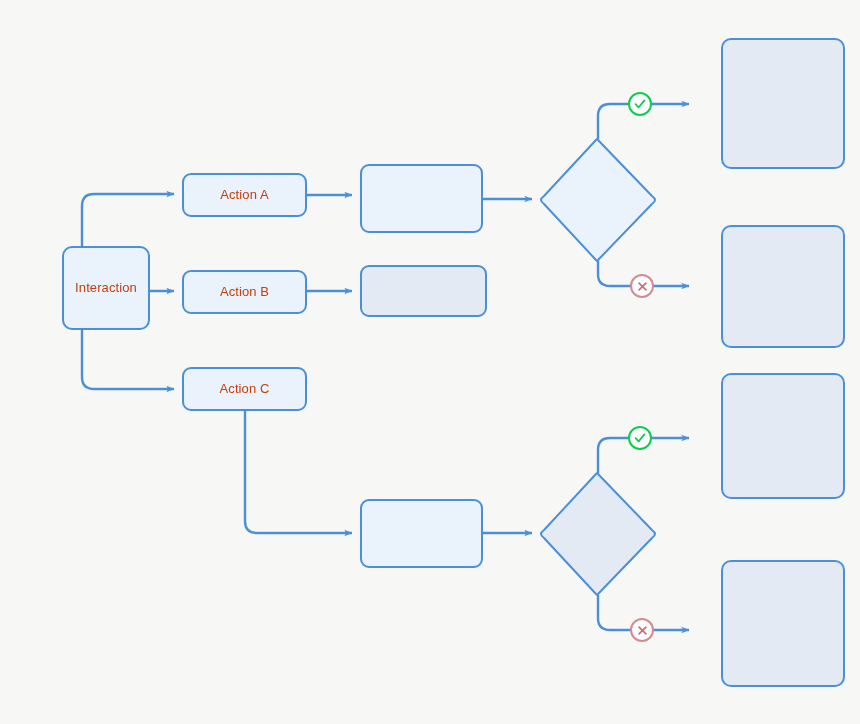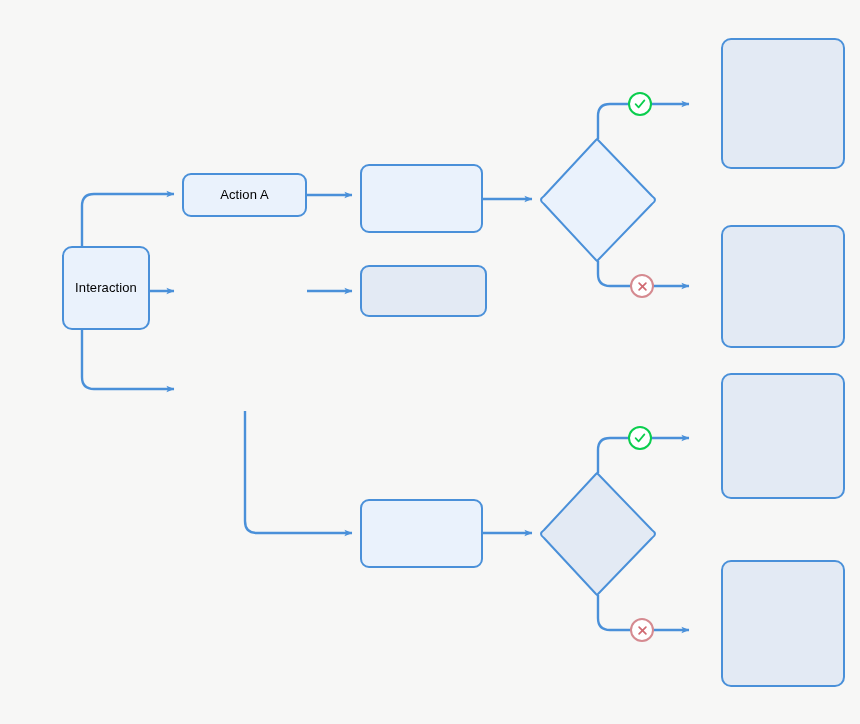--- a/index.html
+++ b/index.html
@@ -33,21 +33,21 @@
     box-sizing: border-box;
     display: flex;
     align-items: center;
     justify-content: center;
     text-align: center;
   }
   .node-label {
     font-size: 13px;
     line-height: 1.2;
     letter-spacing: 0.1px;
-    color: #000000;
+    color: #c2410c;
     white-space: nowrap;
     user-select: none;
   }
   .shape-rounded-sq {
     border: 2px solid #4a90d9;
     border-radius: 10px;
     margin-left: 24px;
   }
   .shape-rect {
     border: 2px solid #4a90d9;
@@ -110,21 +110,27 @@
   </svg>
 
   <div class="node shape-rounded-sq fill-light" style="left:38px; top:246px; width:88px; height:84px;">
     <span class="node-label">Interaction</span>
   </div>
 
   <div class="node shape-rect fill-light" style="left:182px; top:173px; width:125px; height:44px;">
     <span class="node-label">Action A</span>
   </div>
 
+  <div class="node shape-rect fill-light" style="left:182px; top:270px; width:125px; height:44px;">
+    <span class="node-label">Action B</span>
+  </div>
 
+  <div class="node shape-rect fill-light" style="left:182px; top:367px; width:125px; height:44px;">
+    <span class="node-label">Action C</span>
+  </div>
 
   <div class="node shape-rect fill-light" style="left:360px; top:164px; width:123px; height:69px;">
     <span class="node-label"></span>
   </div>
 
   <div class="node shape-rect fill-gray" style="left:360px; top:265px; width:127px; height:52px;">
     <span class="node-label"></span>
   </div>
 
   <div class="node shape-rect fill-light" style="left:360px; top:499px; width:123px; height:69px;">

